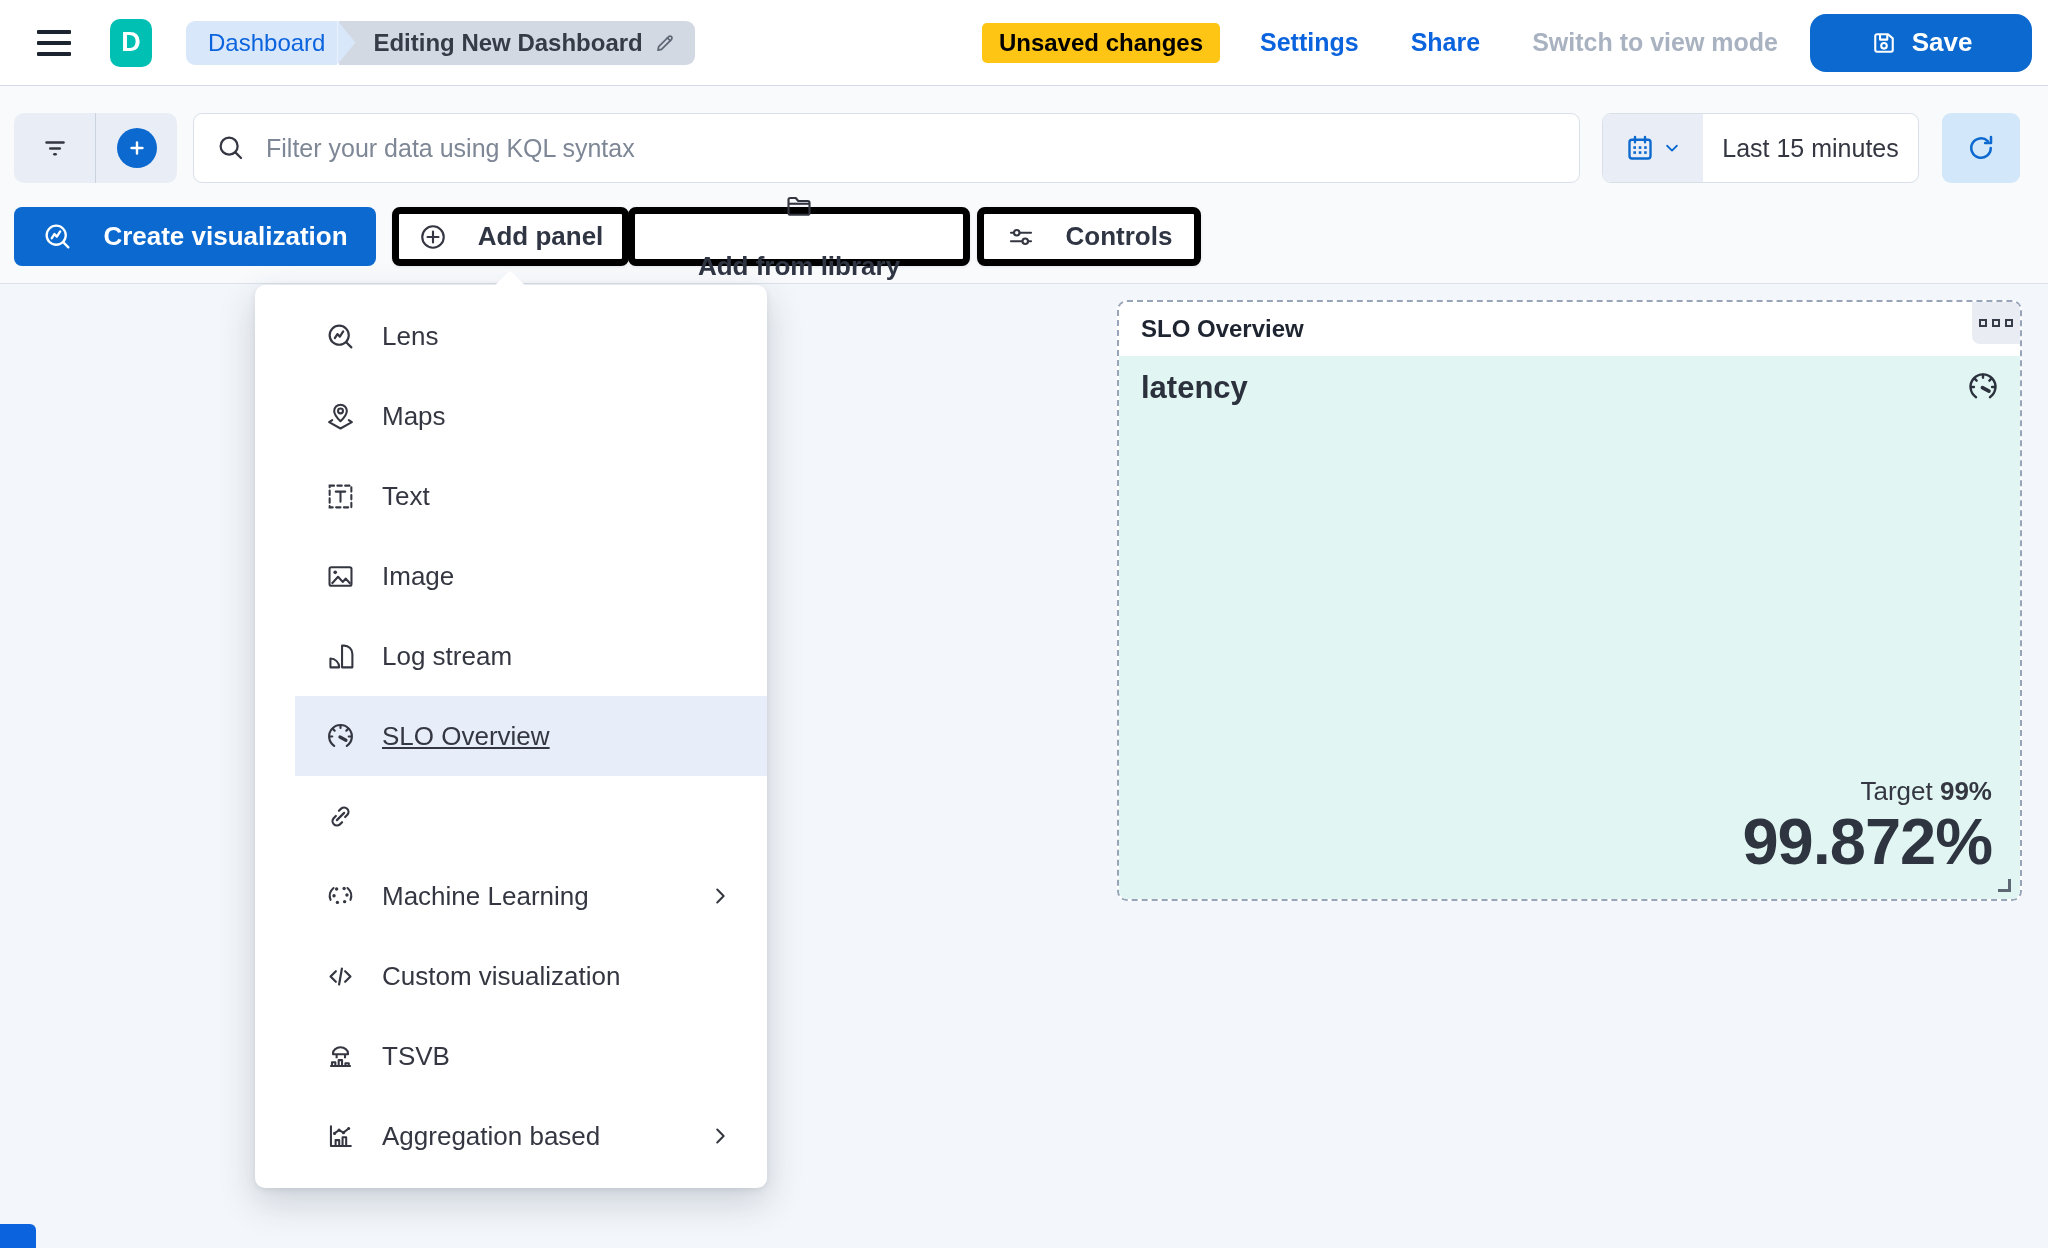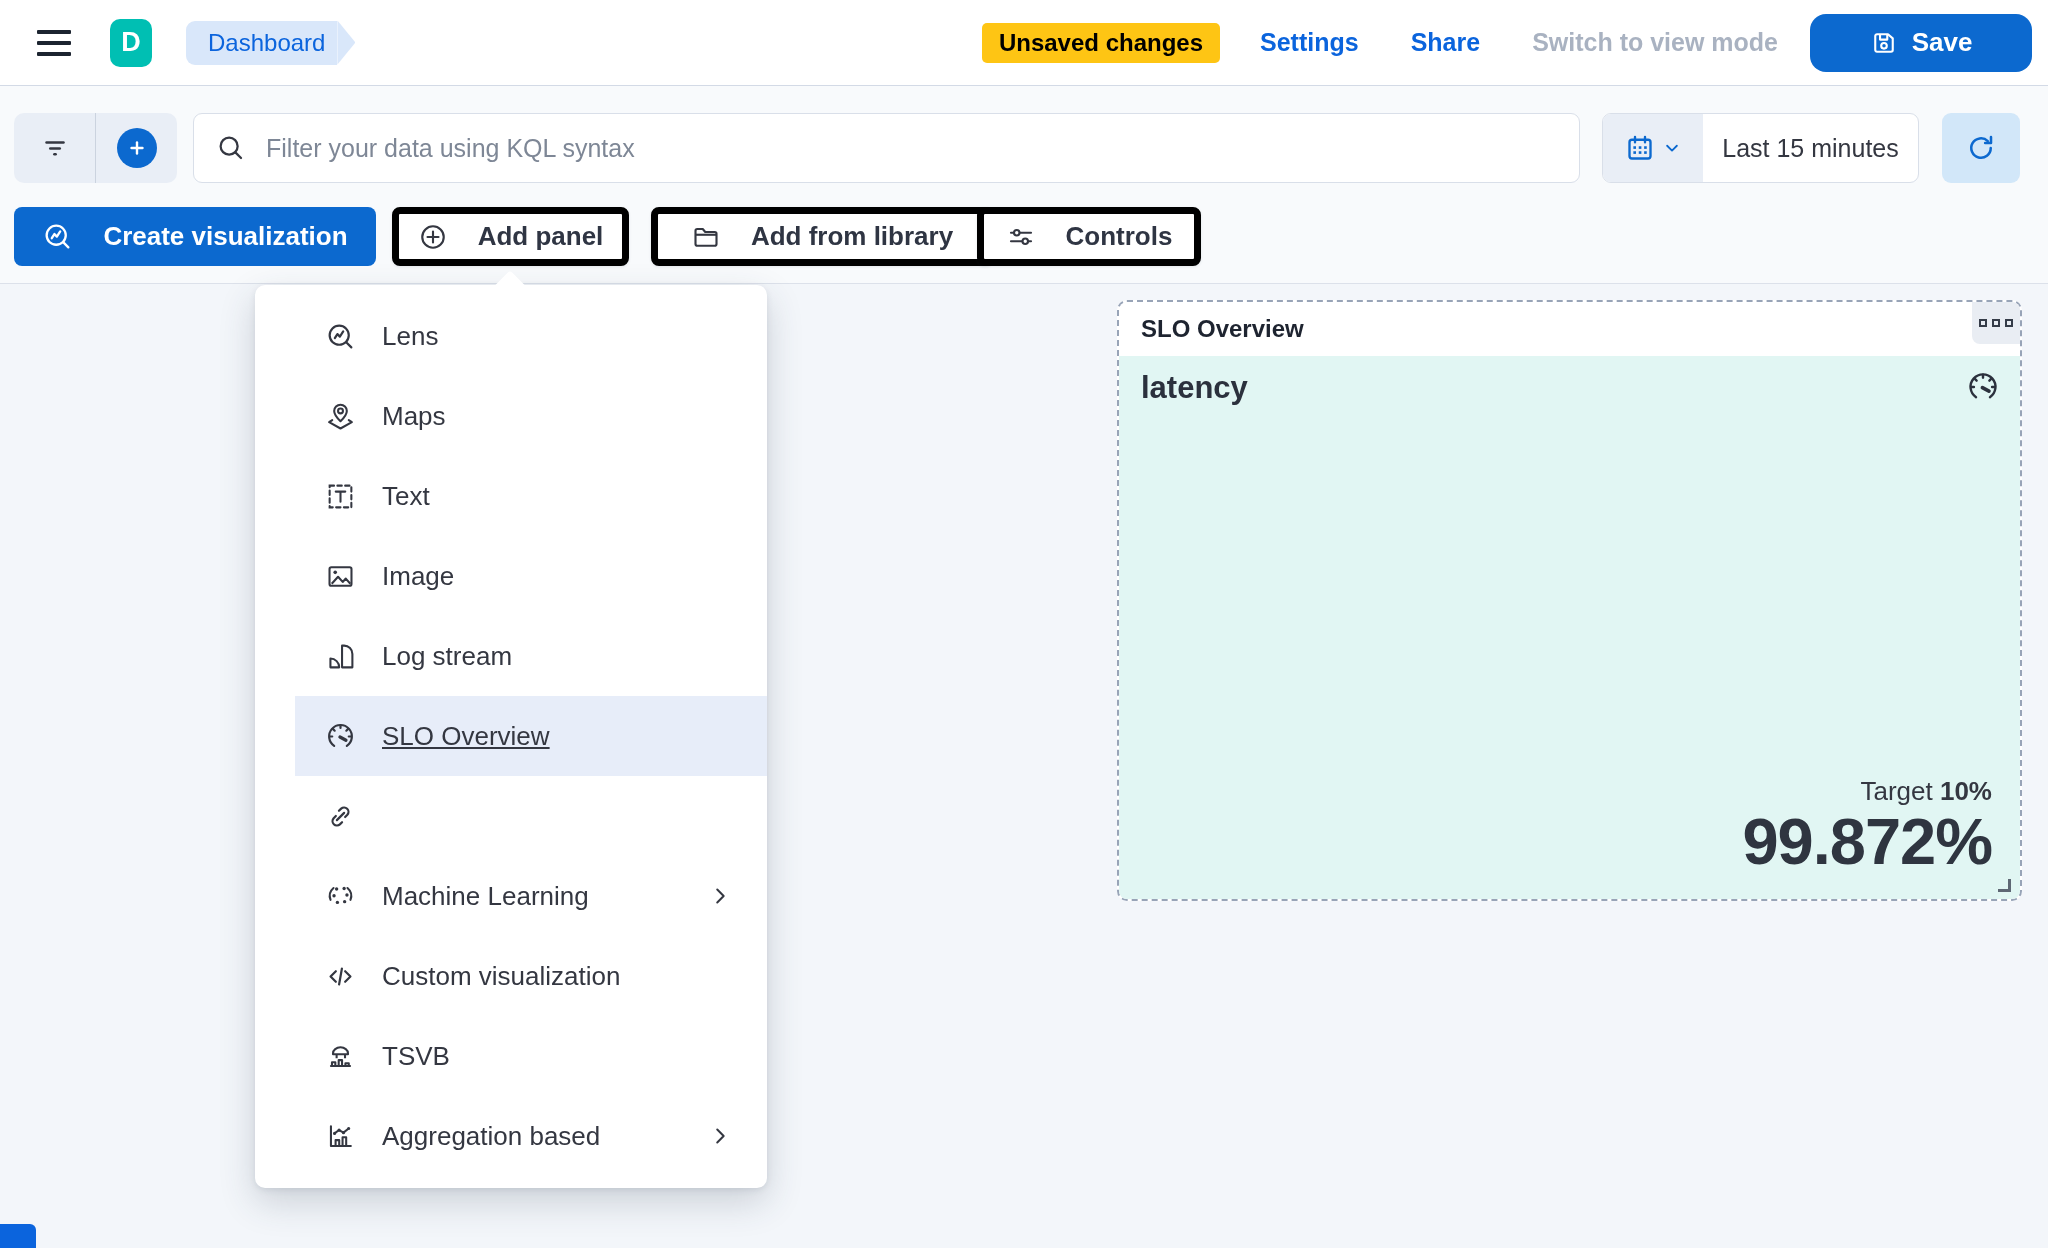--- a/index.html
+++ b/index.html
@@ -55,21 +55,21 @@
     border:none; border-radius:9px; display:flex; align-items:center; justify-content:center; cursor:pointer; }
 
   .action-row { position:absolute; top:121px; left:0; height:59px; width:2048px; }
   .btn { height:59px; border-radius:8px; display:inline-flex; align-items:center; justify-content:center;
     gap:30px; font-size:26px; cursor:pointer; position:absolute; top:0; font-family:"Liberation Sans", sans-serif; }
   .btn.primary { background:#0C69CF; color:#fff; font-weight:600; border:none; }
   .btn.plain { background:#fff; color:#2F3543; font-weight:600; border:7px solid #000000;
     box-shadow:0 1px 3px rgba(43,57,76,.10); }
   #btn-create { left:14px; width:362px; }
   #btn-addpanel { left:392px; width:237px; }
-  #btn-library { left:651px; width:342px; }
+  #btn-library { left:628px; width:342px;flex-direction:column; }
   #btn-controls { left:977px; width:224px; }
 
   
   .canvas { position:absolute; left:0; top:285px; width:2048px; height:963px; background:#F3F6FA; }
 
   
   .menu { position:absolute; left:255px; top:285px; width:512px; height:903px; background:#fff;
     border-radius:10px; box-shadow:0 14px 36px rgba(45,58,80,.20), 0 2px 6px rgba(45,58,80,.10); z-index:10; }
   .menu-arrow { position:absolute; left:244px; top:-10px; width:22px; height:22px; background:#fff;
     transform:rotate(45deg); border-radius:3px 0 0 0; }
@@ -114,20 +114,29 @@
     <button class="icon-btn hamburger">
       <span class="sr" style="display:contents"><i></i><i></i><i></i></span>
     </button>
     <div class="logo">D</div>
 
     <div class="crumbs">
       <div class="crumb1">
         <span>Dashboard</span>
       </div>
       <div class="crumb-tri"></div>
+      <div class="crumb2">
+        <span>Editing New Dashboard</span>
+        <span>
+          <svg width="24" height="24" viewBox="0 0 24 24" fill="none" stroke="#5D6673" stroke-width="1.7" stroke-linejoin="round" stroke-linecap="round">
+            <path d="M5 19.2l.7-3.6L15.8 5.5a2 2 0 0 1 2.8 2.8L8.5 18.4 5 19.2z"></path>
+            <path d="M14.4 6.9l2.8 2.8"></path>
+          </svg>
+        </span>
+      </div>
     </div>
 
     <div class="badge-warning">Unsaved changes</div>
     <button class="top-link settings">Settings</button>
     <button class="top-link share">Share</button>
     <button class="top-link disabled">Switch to view mode</button>
     <button class="save-btn">
       <span>
         <svg width="28" height="28" viewBox="0 0 24 24" fill="none" stroke="#fff" stroke-width="1.8" stroke-linejoin="round">
           <path d="M4.5 6a1.5 1.5 0 0 1 1.5-1.5h9.4L19.5 8v10a1.5 1.5 0 0 1-1.5 1.5H6A1.5 1.5 0 0 1 4.5 18V6z"></path>
@@ -419,21 +428,21 @@
       <div class="slo-gauge">
         <svg width="34" height="34" viewBox="0 0 24 24" fill="none" stroke="#2B313D" stroke-width="1.7" stroke-linecap="round">
           <path d="M7.1 19.2a8.8 8.8 0 1 1 9.8 0"></path>
           <path d="M12 3.4v2M3.6 12h2M18.4 12h2M6.1 6.1l1.4 1.4M17.9 6.1l-1.4 1.4"></path>
           <path d="M11.6 12.4l4.6 2.5" stroke-width="2.6"></path>
         </svg>
       </div>
       <div class="slo-values">
         <div class="slo-target">
           <span>Target</span>
-          <b>10%</b>
+          <b>99%</b>
         </div>
         <div class="slo-big">99.872%</div>
       </div>
       <div class="resize-handle"></div>
     </div>
   </div>
 
   <div class="corner-blue"></div>
 
 </div>

